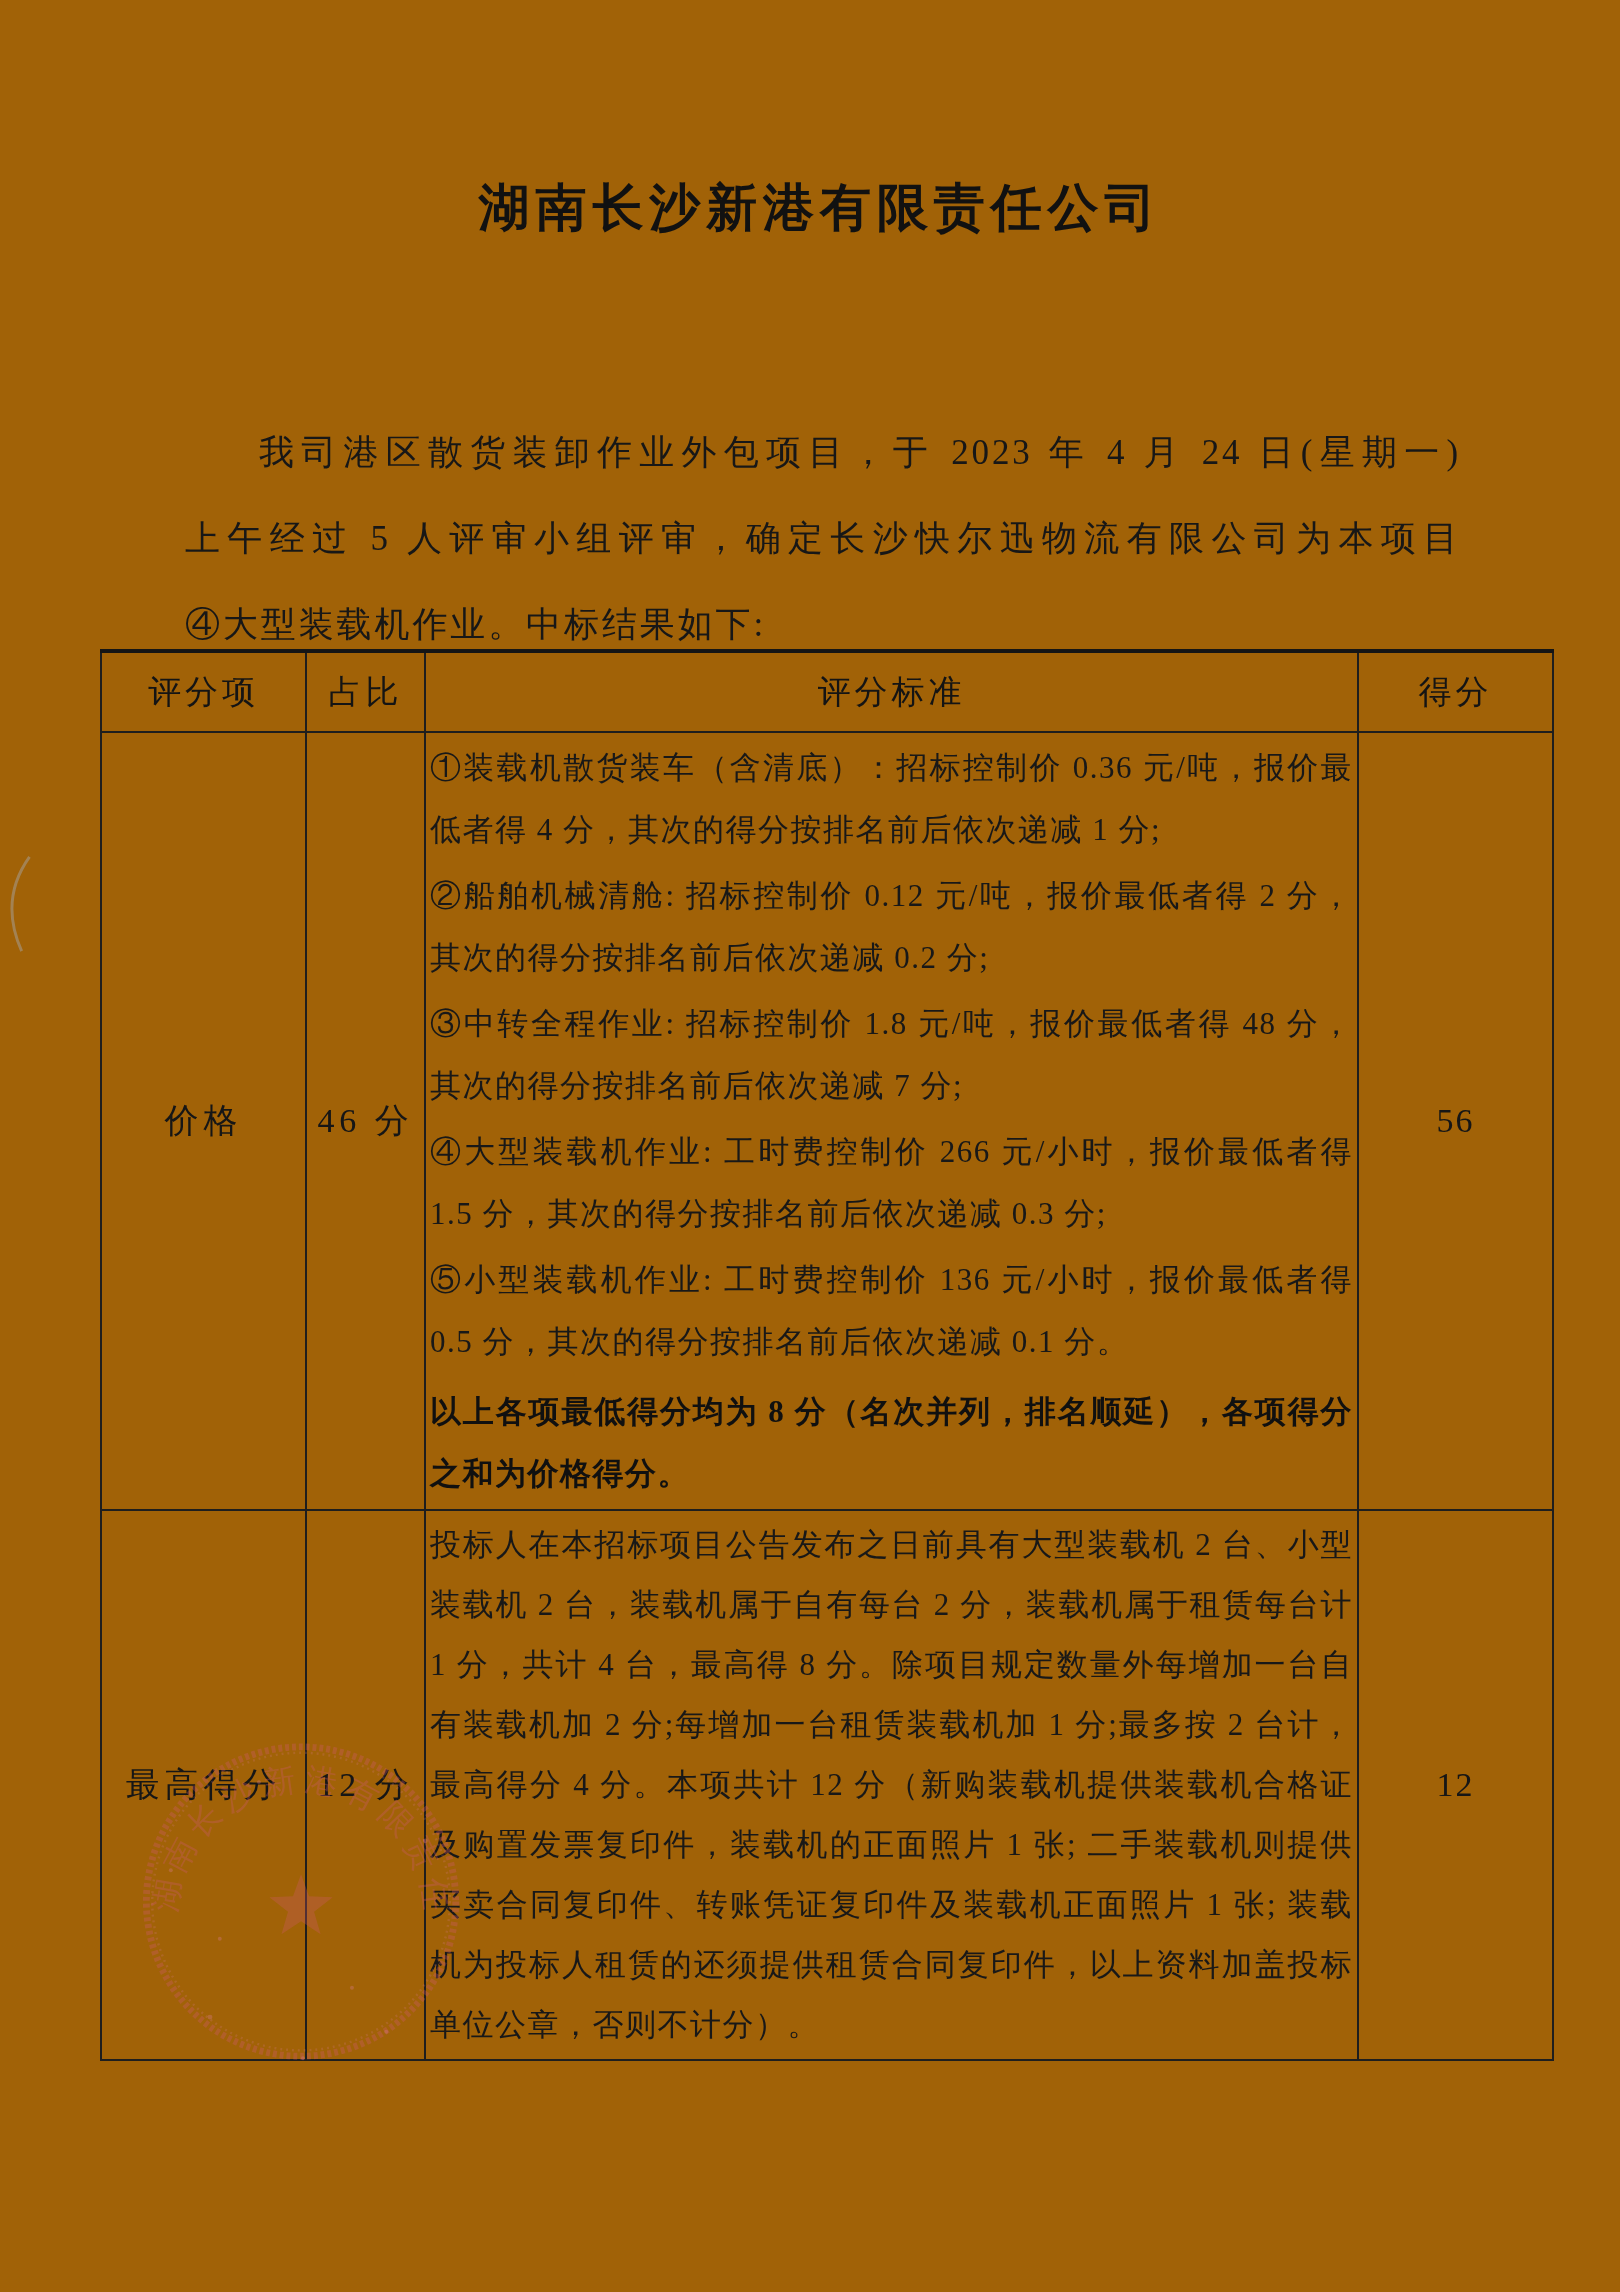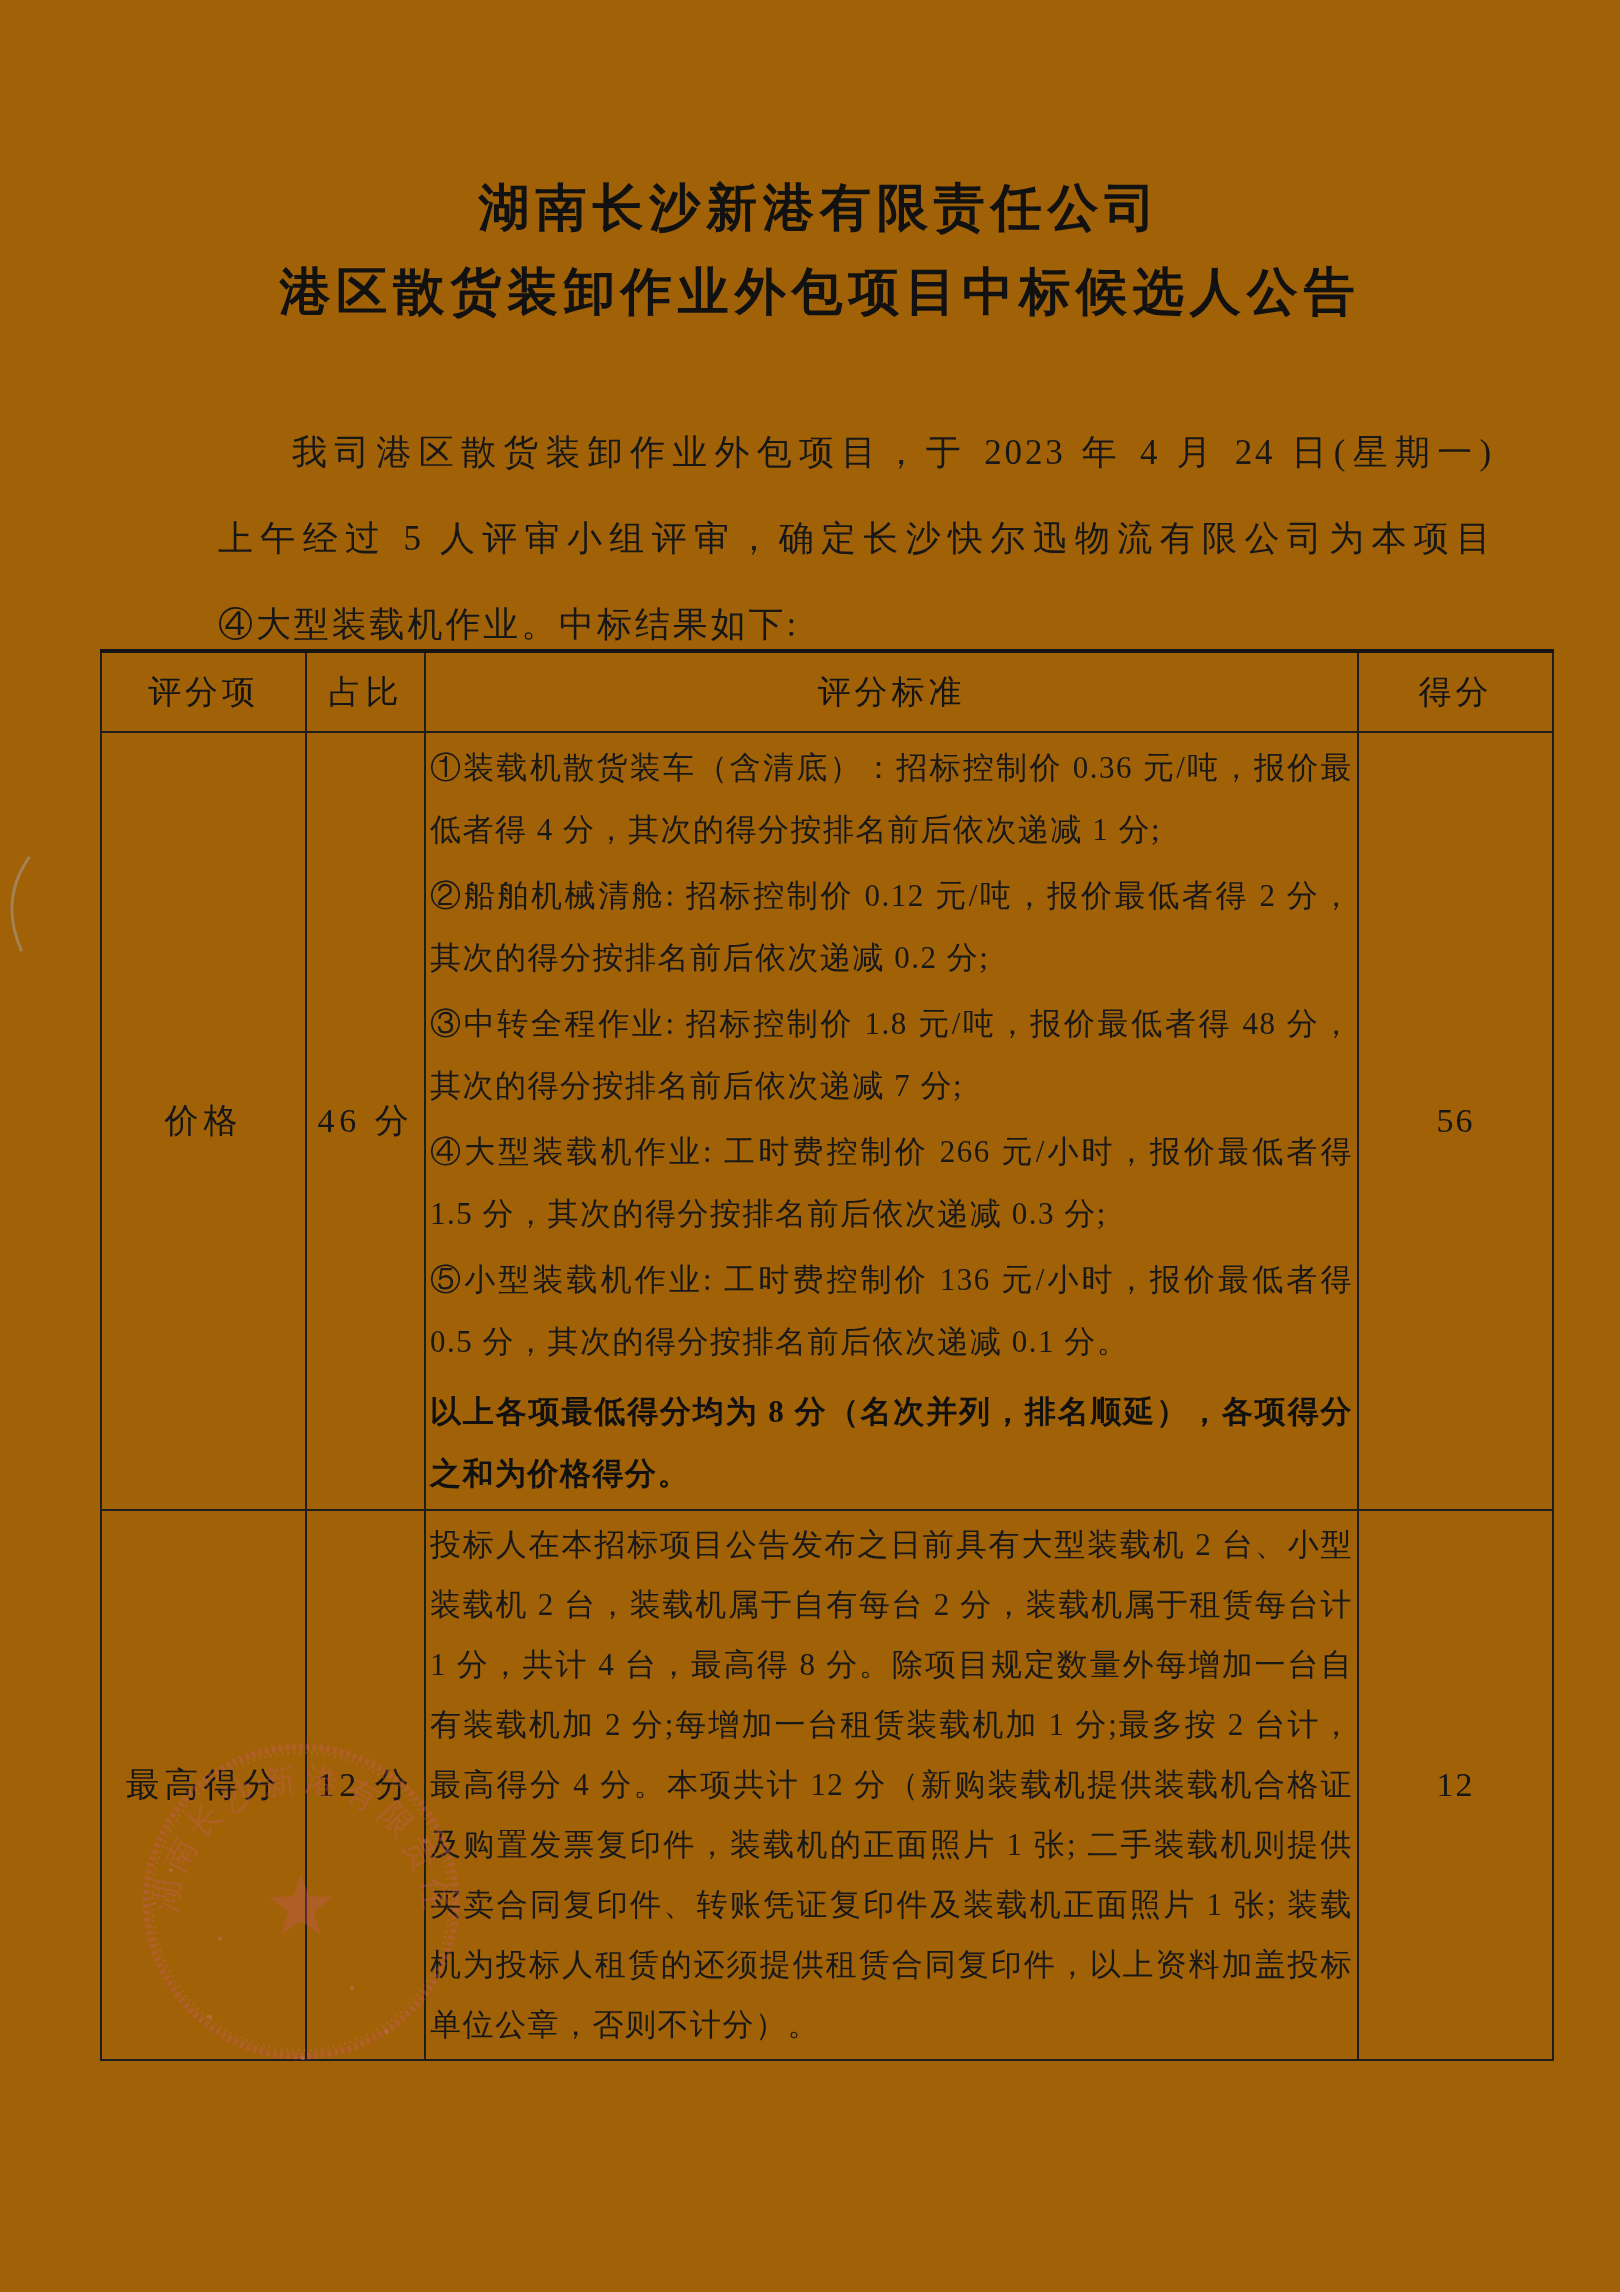--- a/index.html
+++ b/index.html
@@ -17,21 +17,21 @@
     text-align:center;
     font-size:51px;font-weight:bold;
     letter-spacing:5.9px;
     color:#111;
     white-space:nowrap;
   }
   .title.l1{top:174px;}
   .title.l2{top:258px;}
   
   .intro{
-    position:absolute;left:218px;top:410px;width:1276px;
+    position:absolute;left:185px;top:410px;width:1276px;
     font-size:35px;letter-spacing:2.9px;line-height:86px;
     color:#171717;
   }
   .intro .line{text-align:justify;text-align-last:justify;}
   .intro .line.first{text-indent:74px;}
   .intro .line.last{text-align-last:left;}
   
   table.score{
     position:absolute;left:100px;top:649px;
     width:1452px;
@@ -73,21 +73,20 @@
   
   .stamp{position:absolute;left:102px;top:1694px;pointer-events:none;}
   .smudge{position:absolute;left:0px;top:851px;pointer-events:none;}
 </style>
 </head>
 <body>
 
 <div class="page">
 
   <div class="title l1">湖南长沙新港有限责任公司</div>
-  <div class="title l2">港区散货装卸作业外包项目中标候选人公告</div>
 
   <div class="intro">
     <div class="line first">我司港区散货装卸作业外包项目，于 2023 年 4 月 24 日(星期一)</div>
     <div class="line">上午经过 5 人评审小组评审，确定长沙快尔迅物流有限公司为本项目</div>
     <div class="line last">④大型装载机作业。中标结果如下:</div>
   </div>
 
   <table class="score">
     <colgroup>
       <col style="width:205px">

